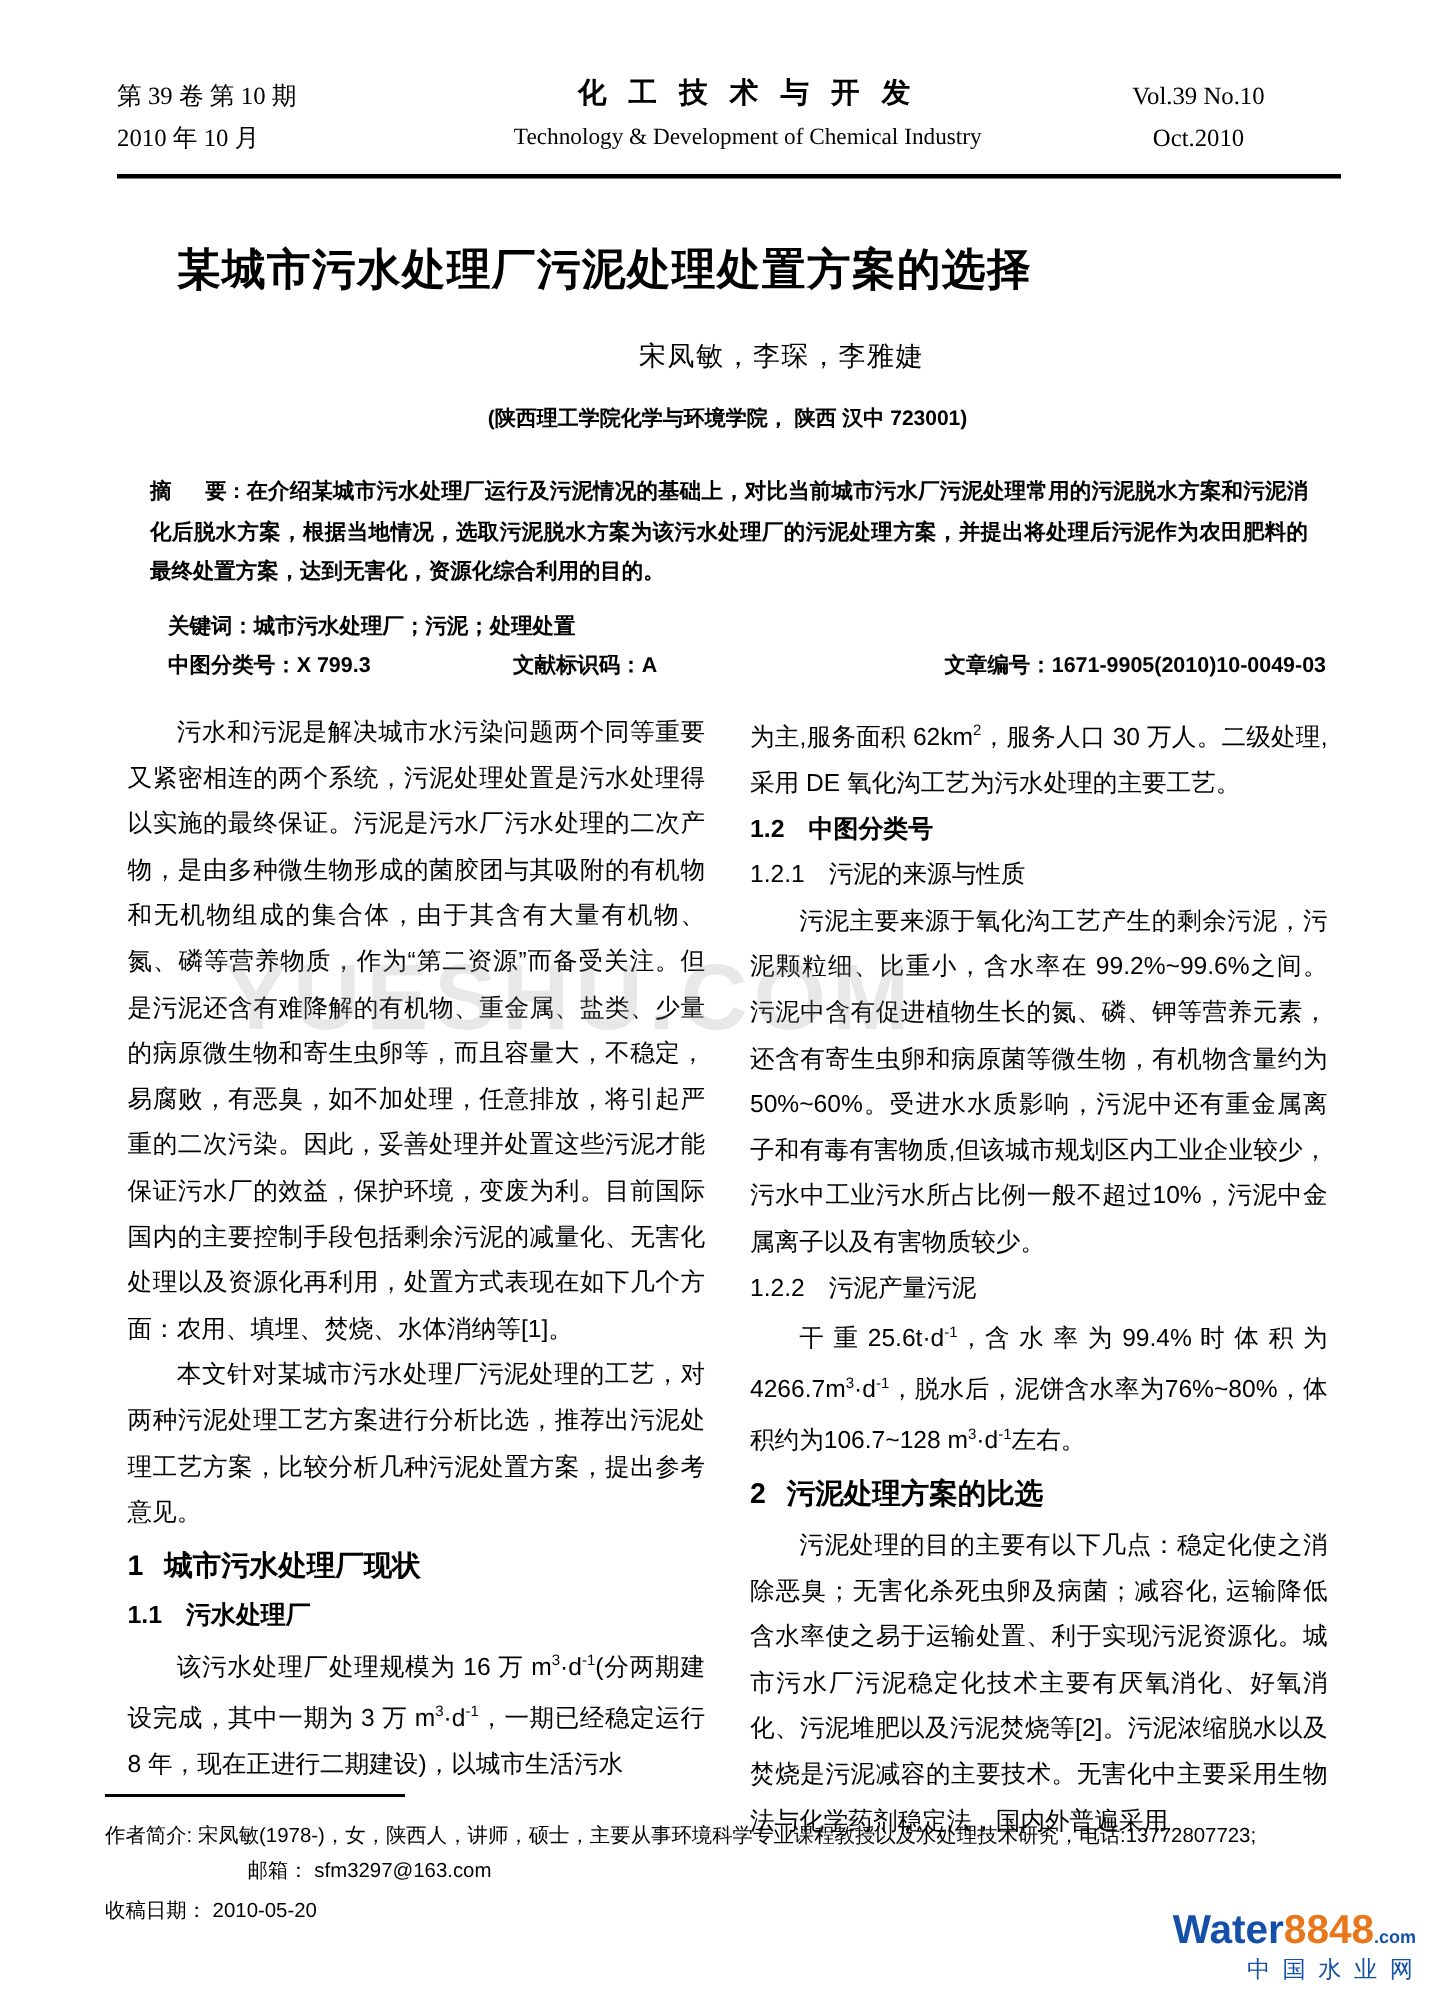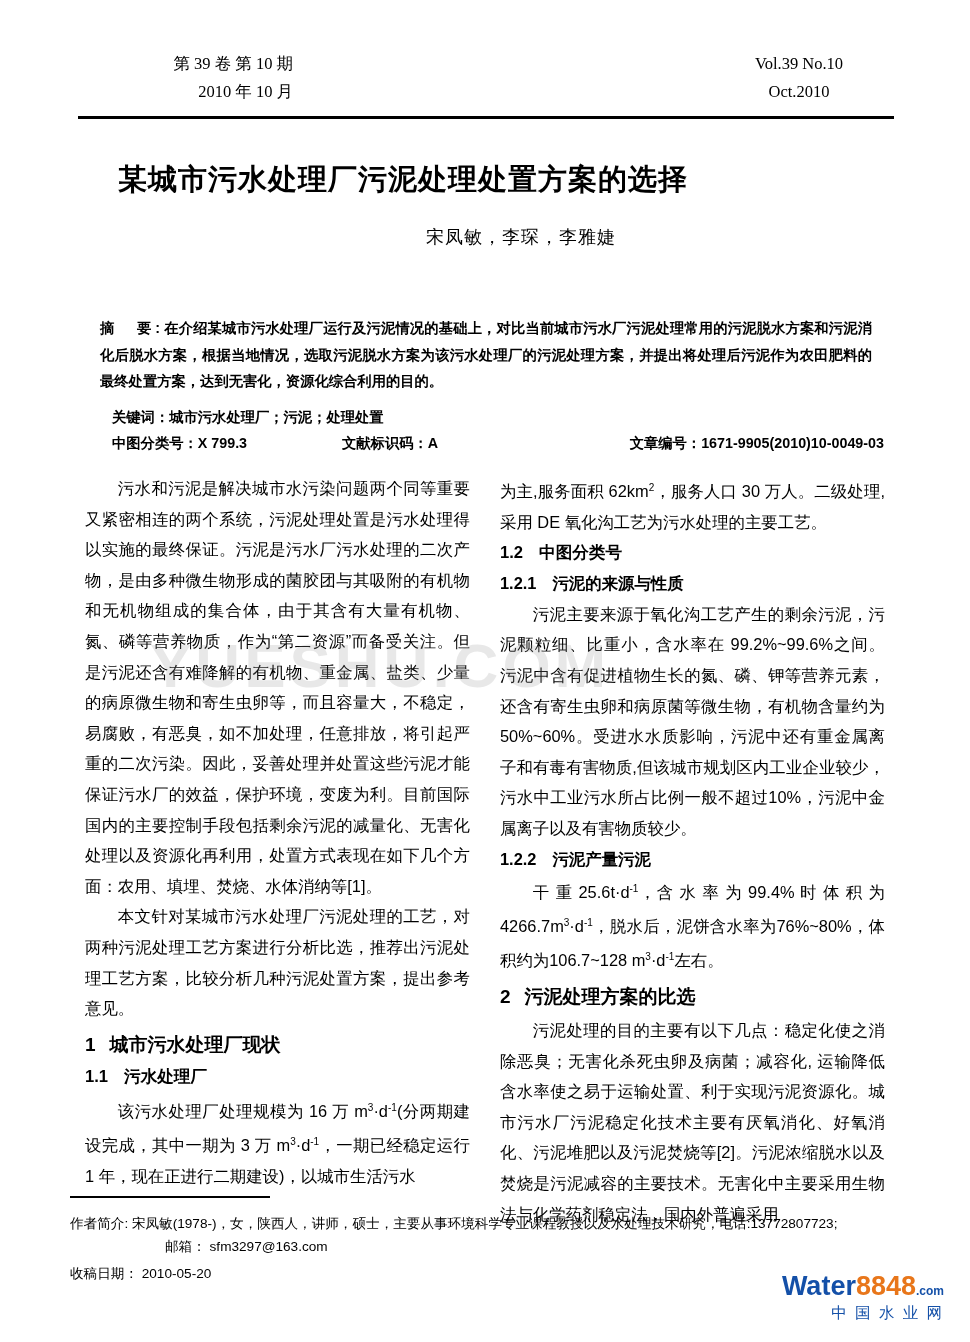--- a/index.html
+++ b/index.html
@@ -29,21 +29,21 @@
     width: 816px;
     display: flex;
     align-items: flex-start;
     justify-content: space-between;
   }
   .mast-left {
     font-family: "Liberation Serif", serif;
     font-size: 16.5px;
     line-height: 28px;
     width: 215px;
-    text-align: right;
+    text-align: left;
   }
   .mast-left div { white-space: nowrap; }
   .mast-center {
     text-align: center;
     width: 380px;
   }
   .mast-title-cn {
     font-size: 19px;
     font-weight: bold;
     letter-spacing: 5px;
@@ -161,21 +161,21 @@
     font-size: 16.6px;
     font-weight: bold;
     display: flex;
     gap: 16px;
     text-indent: 0;
     font-family: "Liberation Sans", sans-serif;
   }
   .sec-h3 {
     margin: 0;
     font-size: 16.4px;
-    font-weight: bold;
+    font-weight: normal;
     display: flex;
     gap: 16px;
     text-indent: 0;
     font-family: "Liberation Sans", sans-serif;
   }
   sup, sub { font-size: 10px; }
   
   .rule-foot {
     position: absolute;
     left: 70px; top: 1196px;
@@ -233,29 +233,34 @@
 </head>
 <body>
 
 <div class="page">
 
   <div class="masthead">
     <div class="mast-left">
       <div>第 39 卷   第 10 期</div>
       <div>2010 年 10 月</div>
     </div>
+    <div class="mast-center">
+      <div class="mast-title-cn">化 工 技 术 与 开 发</div>
+      <div class="mast-title-en">Technology &amp; Development of Chemical Industry</div>
+    </div>
     <div class="mast-right">
       <div>Vol.39   No.10</div>
       <div>Oct.2010</div>
     </div>
   </div>
   <div class="rule-top"></div>
 
   <div class="art-title">某城市污水处理厂污泥处理处置方案的选择</div>
   <div class="authors">宋凤敏，李琛，李雅婕</div>
+  <div class="affiliation">(陕西理工学院化学与环境学院，  陕西 汉中   723001)</div>
 
   <div class="abstract">
     <span class="lead">摘　要:</span><span>在介绍某城市污水处理厂运行及污泥情况的基础上，对比当前城市污水厂污泥处理常用的污泥脱水方案和污泥消化后脱水方案，根据当地情况，选取污泥脱水方案为该污水处理厂的污泥处理方案，并提出将处理后污泥作为农田肥料的最终处置方案，达到无害化，资源化综合利用的目的。</span>
   </div>
   <div class="keywords">关键词：城市污水处理厂；污泥；处理处置</div>
   <div class="clc-row">
     <div class="c1">中图分类号：X 799.3</div>
     <div class="c2">文献标识码：A</div>
     <div class="c3">文章编号：1671-9905(2010)10-0049-03</div>
   </div>
@@ -264,21 +269,21 @@
     <p>污水和污泥是解决城市水污染问题两个同等重要又紧密相连的两个系统，污泥处理处置是污水处理得以实施的最终保证。污泥是污水厂污水处理的二次产物，是由多种微生物形成的菌胶团与其吸附的有机物和无机物组成的集合体，由于其含有大量有机物、氮、磷等营养物质，作为“第二资源”而备受关注。但是污泥还含有难降解的有机物、重金属、盐类、少量的病原微生物和寄生虫卵等，而且容量大，不稳定，易腐败，有恶臭，如不加处理，任意排放，将引起严重的二次污染。因此，妥善处理并处置这些污泥才能保证污水厂的效益，保护环境，变废为利。目前国际国内的主要控制手段包括剩余污泥的减量化、无害化处理以及资源化再利用，处置方式表现在如下几个方面：农用、填埋、焚烧、水体消纳等[1]。</p>
     <p>本文针对某城市污水处理厂污泥处理的工艺，对两种污泥处理工艺方案进行分析比选，推荐出污泥处理工艺方案，比较分析几种污泥处置方案，提出参考意见。</p>
     <div class="sec-h1">
       <span>1</span>
       <span>城市污水处理厂现状</span>
     </div>
     <div class="sec-h2">
       <span>1.1</span>
       <span>污水处理厂</span>
     </div>
-    <p><span>该污水处理厂处理规模为 16 万 m</span><sup>3</sup><span>·d</span><sup>-1</sup><span>(分两期建设完成，其中一期为 3 万 m</span><sup>3</sup><span>·d</span><sup>-1</sup><span>，一期已经稳定运行 1 年，现在正进行二期建设)，以城市生活污水</span></p>
+    <p><span>该污水处理厂处理规模为 16 万 m</span><sup>3</sup><span>·d</span><sup>-1</sup><span>(分两期建设完成，其中一期为 3 万 m</span><sup>3</sup><span>·d</span><sup>-1</sup><span>，一期已经稳定运行 8 年，现在正进行二期建设)，以城市生活污水</span></p>
   </div>
 
   <div class="col right">
     <p class="noind"><span>为主,服务面积 62km</span><sup>2</sup><span>，服务人口 30 万人。二级处理,采用 DE 氧化沟工艺为污水处理的主要工艺。</span></p>
     <div class="sec-h2">
       <span>1.2</span>
       <span>中图分类号</span>
     </div>
     <div class="sec-h3">
       <span>1.2.1</span>

